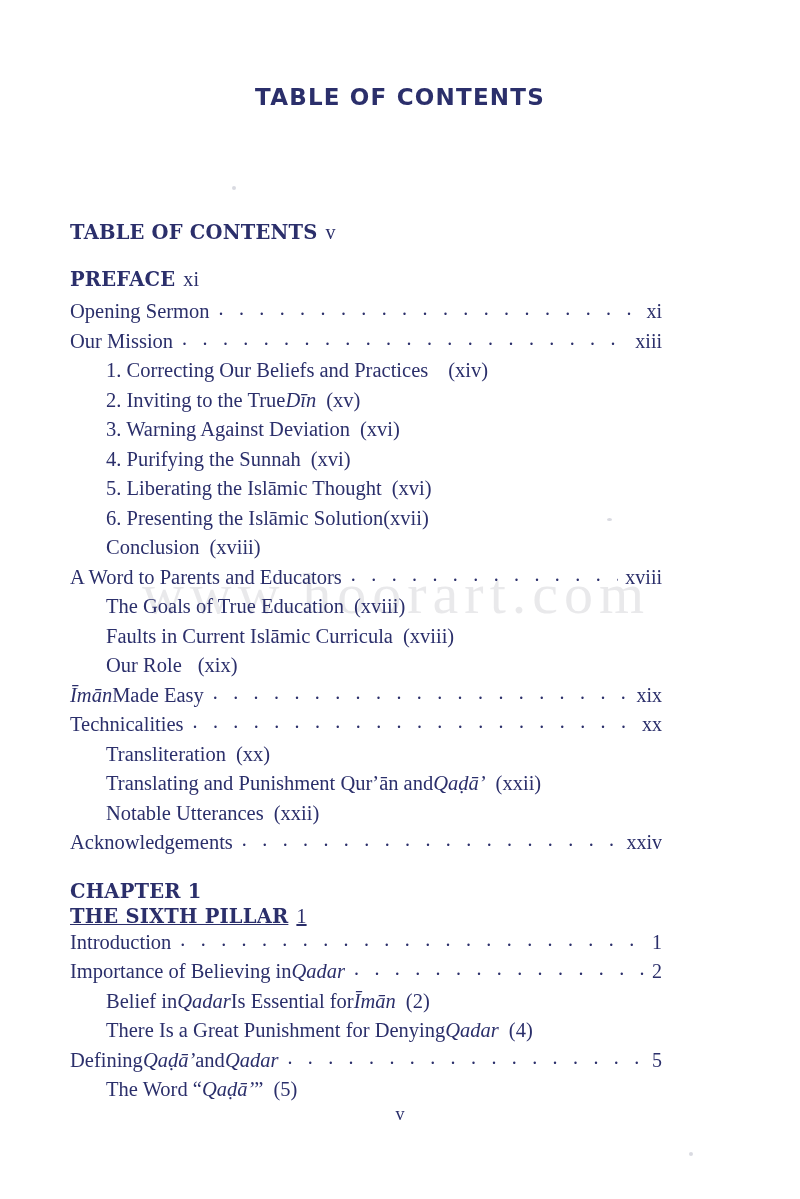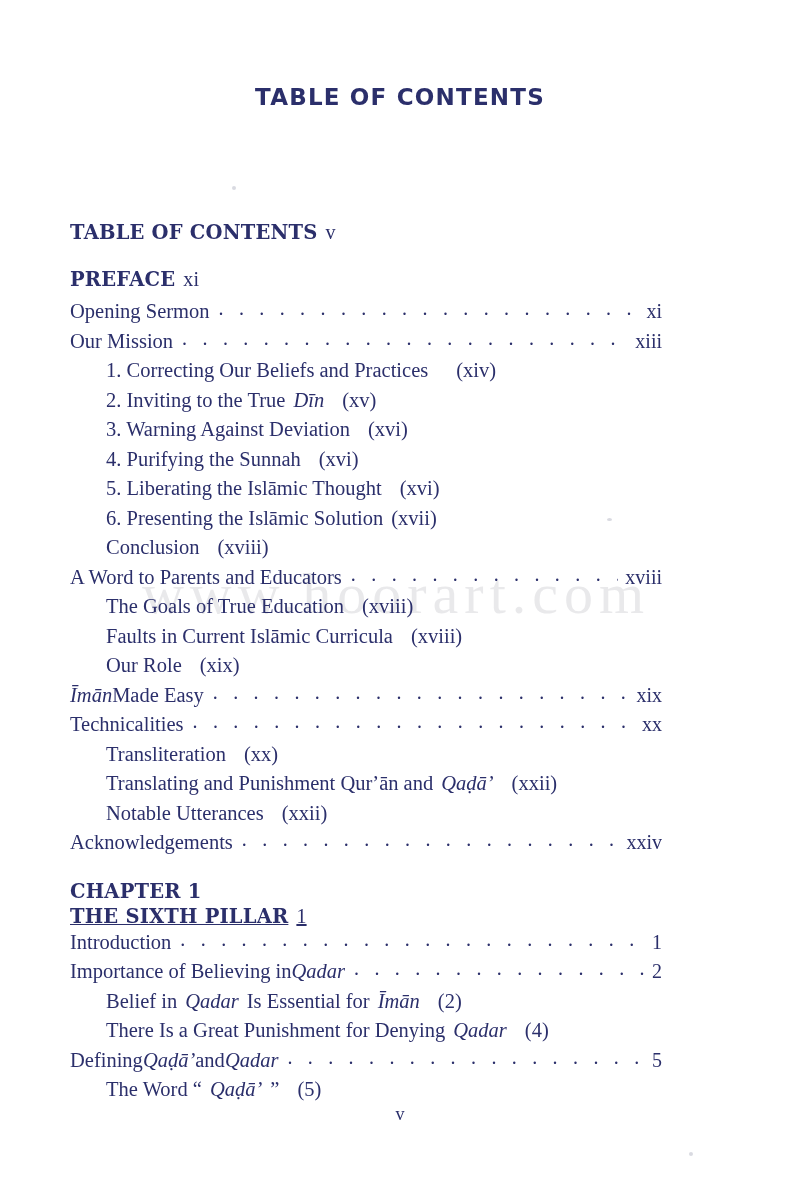--- a/index.html
+++ b/index.html
@@ -107,21 +107,21 @@
   .dots::after {
     content: ". . . . . . . . . . . . . . . . . . . . . . . . . . . . . . . . . . . . . . . . . . . . . . . . . . . . . . . . . . . . . . . .";
   }
 
   .pg {
     flex: 0 0 auto;
     text-align: right;
     font-size: 20px;
   }
 
-  .sub { padding-left: 36px; gap: 8px; }
+  .sub { padding-left: 36px; }
 
   .it { font-style: italic; }
   .sp-20 { height: 20px; }
   .sp-26 { height: 26px; }
 
   .folio {
     position: absolute;
     bottom: 74px;
     left: 0;
     width: 800px;
@@ -218,21 +218,21 @@
       <span class="lbl" style="margin-left:10px;">(xviii)</span>
     </div>
 
     <div class="row sub">
       <span class="lbl">Faults in Current Islāmic Curricula</span>
       <span class="lbl" style="margin-left:10px;">(xviii)</span>
     </div>
 
     <div class="row sub">
       <span class="lbl">Our Role</span>
-      <span class="lbl" style="margin-left:10px;">(xix)</span>
+      <span class="lbl" style="margin-left:16px;">(xix)</span>
     </div>
 
     <div class="row">
       <span class="lbl it">Īmān</span>
       <span class="lbl"> Made Easy</span>
       <span class="dots"></span>
       <span class="pg">xix</span>
     </div>
 
     <div class="row">

